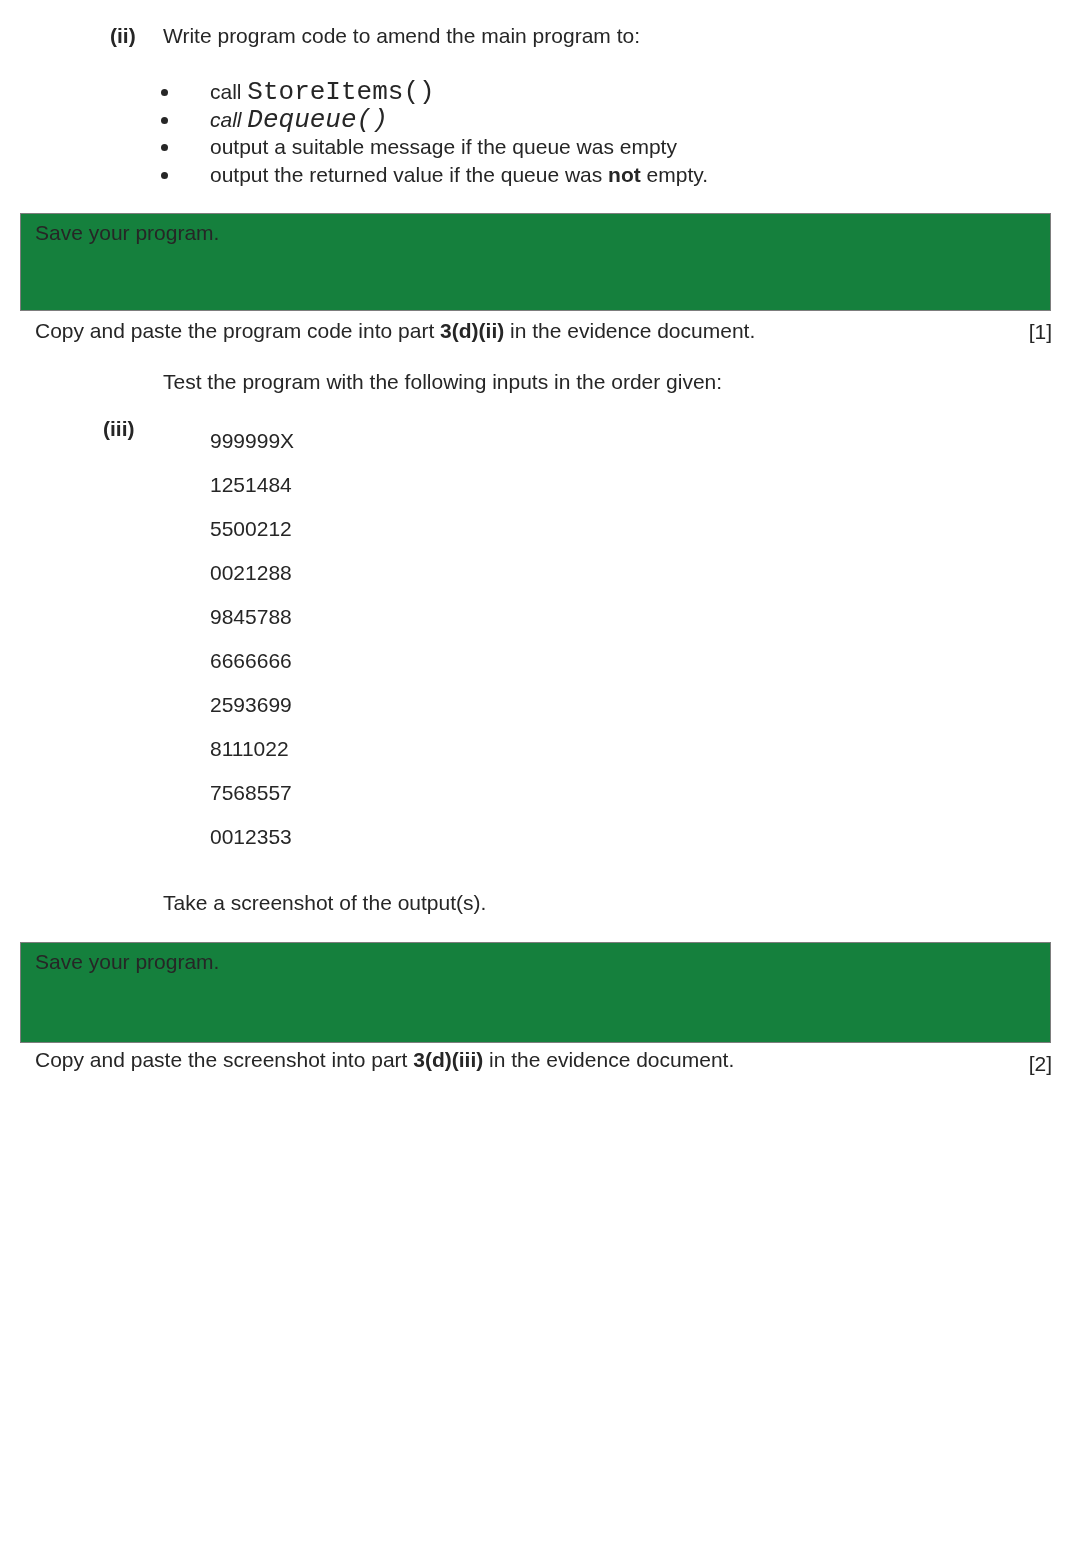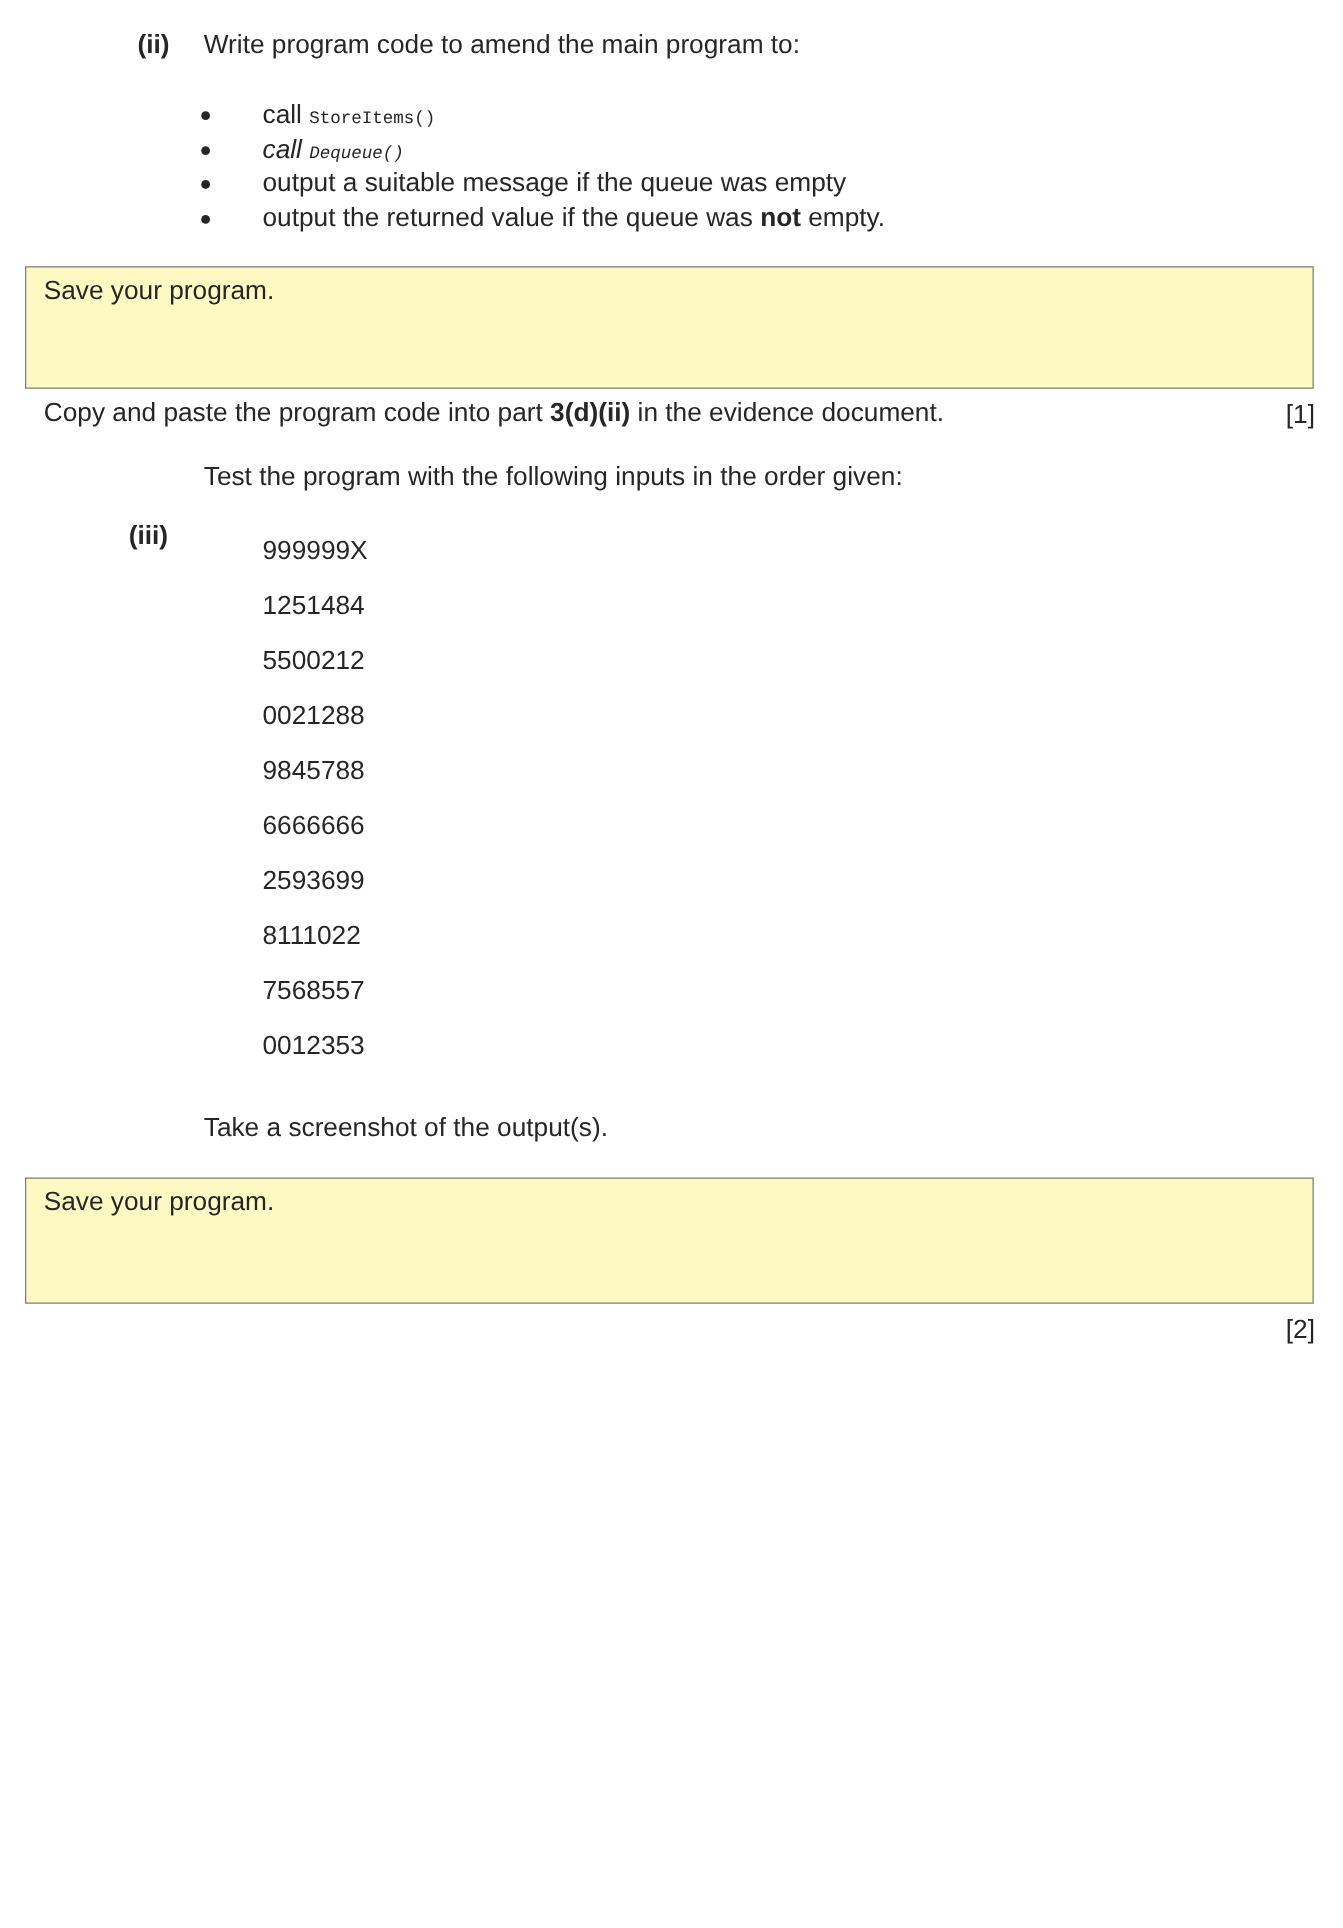--- a/index.html
+++ b/index.html
@@ -14,38 +14,38 @@
     font-family: "Liberation Sans", sans-serif;
     font-size: 21px;
     line-height: 22px;
     color: #262626;
     overflow: hidden;
   }
   .abs { position: absolute; }
   .b { font-weight: bold; }
   .mono {
     font-family: "Liberation Mono", monospace;
-    font-size: 14px;
+    font-size: 26px;
   }
   .part-label {
     font-weight: bold;
   }
   .bullet-dot {
     position: absolute;
     width: 7px;
     height: 7px;
     border-radius: 50%;
     background: #262626;
   }
   .save-box {
     position: absolute;
     left: 20px;
     width: 1029px;
     border: 1.5px solid #7d7d7d;
-    background: #fef9c3;
+    background: #15803d;
   }
   .save-box .line1 { position: absolute; left: 14px; top: 8px; }
   .save-box .line2 { position: absolute; left: 14px; top: 62px; margin-top: 44px; }
   .marks {
     position: absolute;
     left: 0;
     right: 22px;
     text-align: right;
   }
   .inputs-list {
@@ -106,15 +106,18 @@
   <div class="input-line">2593699</div>
   <div class="input-line">8111022</div>
   <div class="input-line">7568557</div>
   <div class="input-line">0012353</div>
 </div>
 
 <div class="abs" style="left:163px; top:892px;">Take a screenshot of the output(s).</div>
 
 <div class="save-box" style="top:942px; height:99px;">
   <div class="line1">Save your program.</div>
+  <div class="line2">
+    <span>Copy and paste the screenshot into part </span><span class="b">3(d)(iii)</span><span> in the evidence document.</span>
+  </div>
 </div>
 
 <div class="marks" style="top:1053px;">[2]</div>
 
 </body></html>

